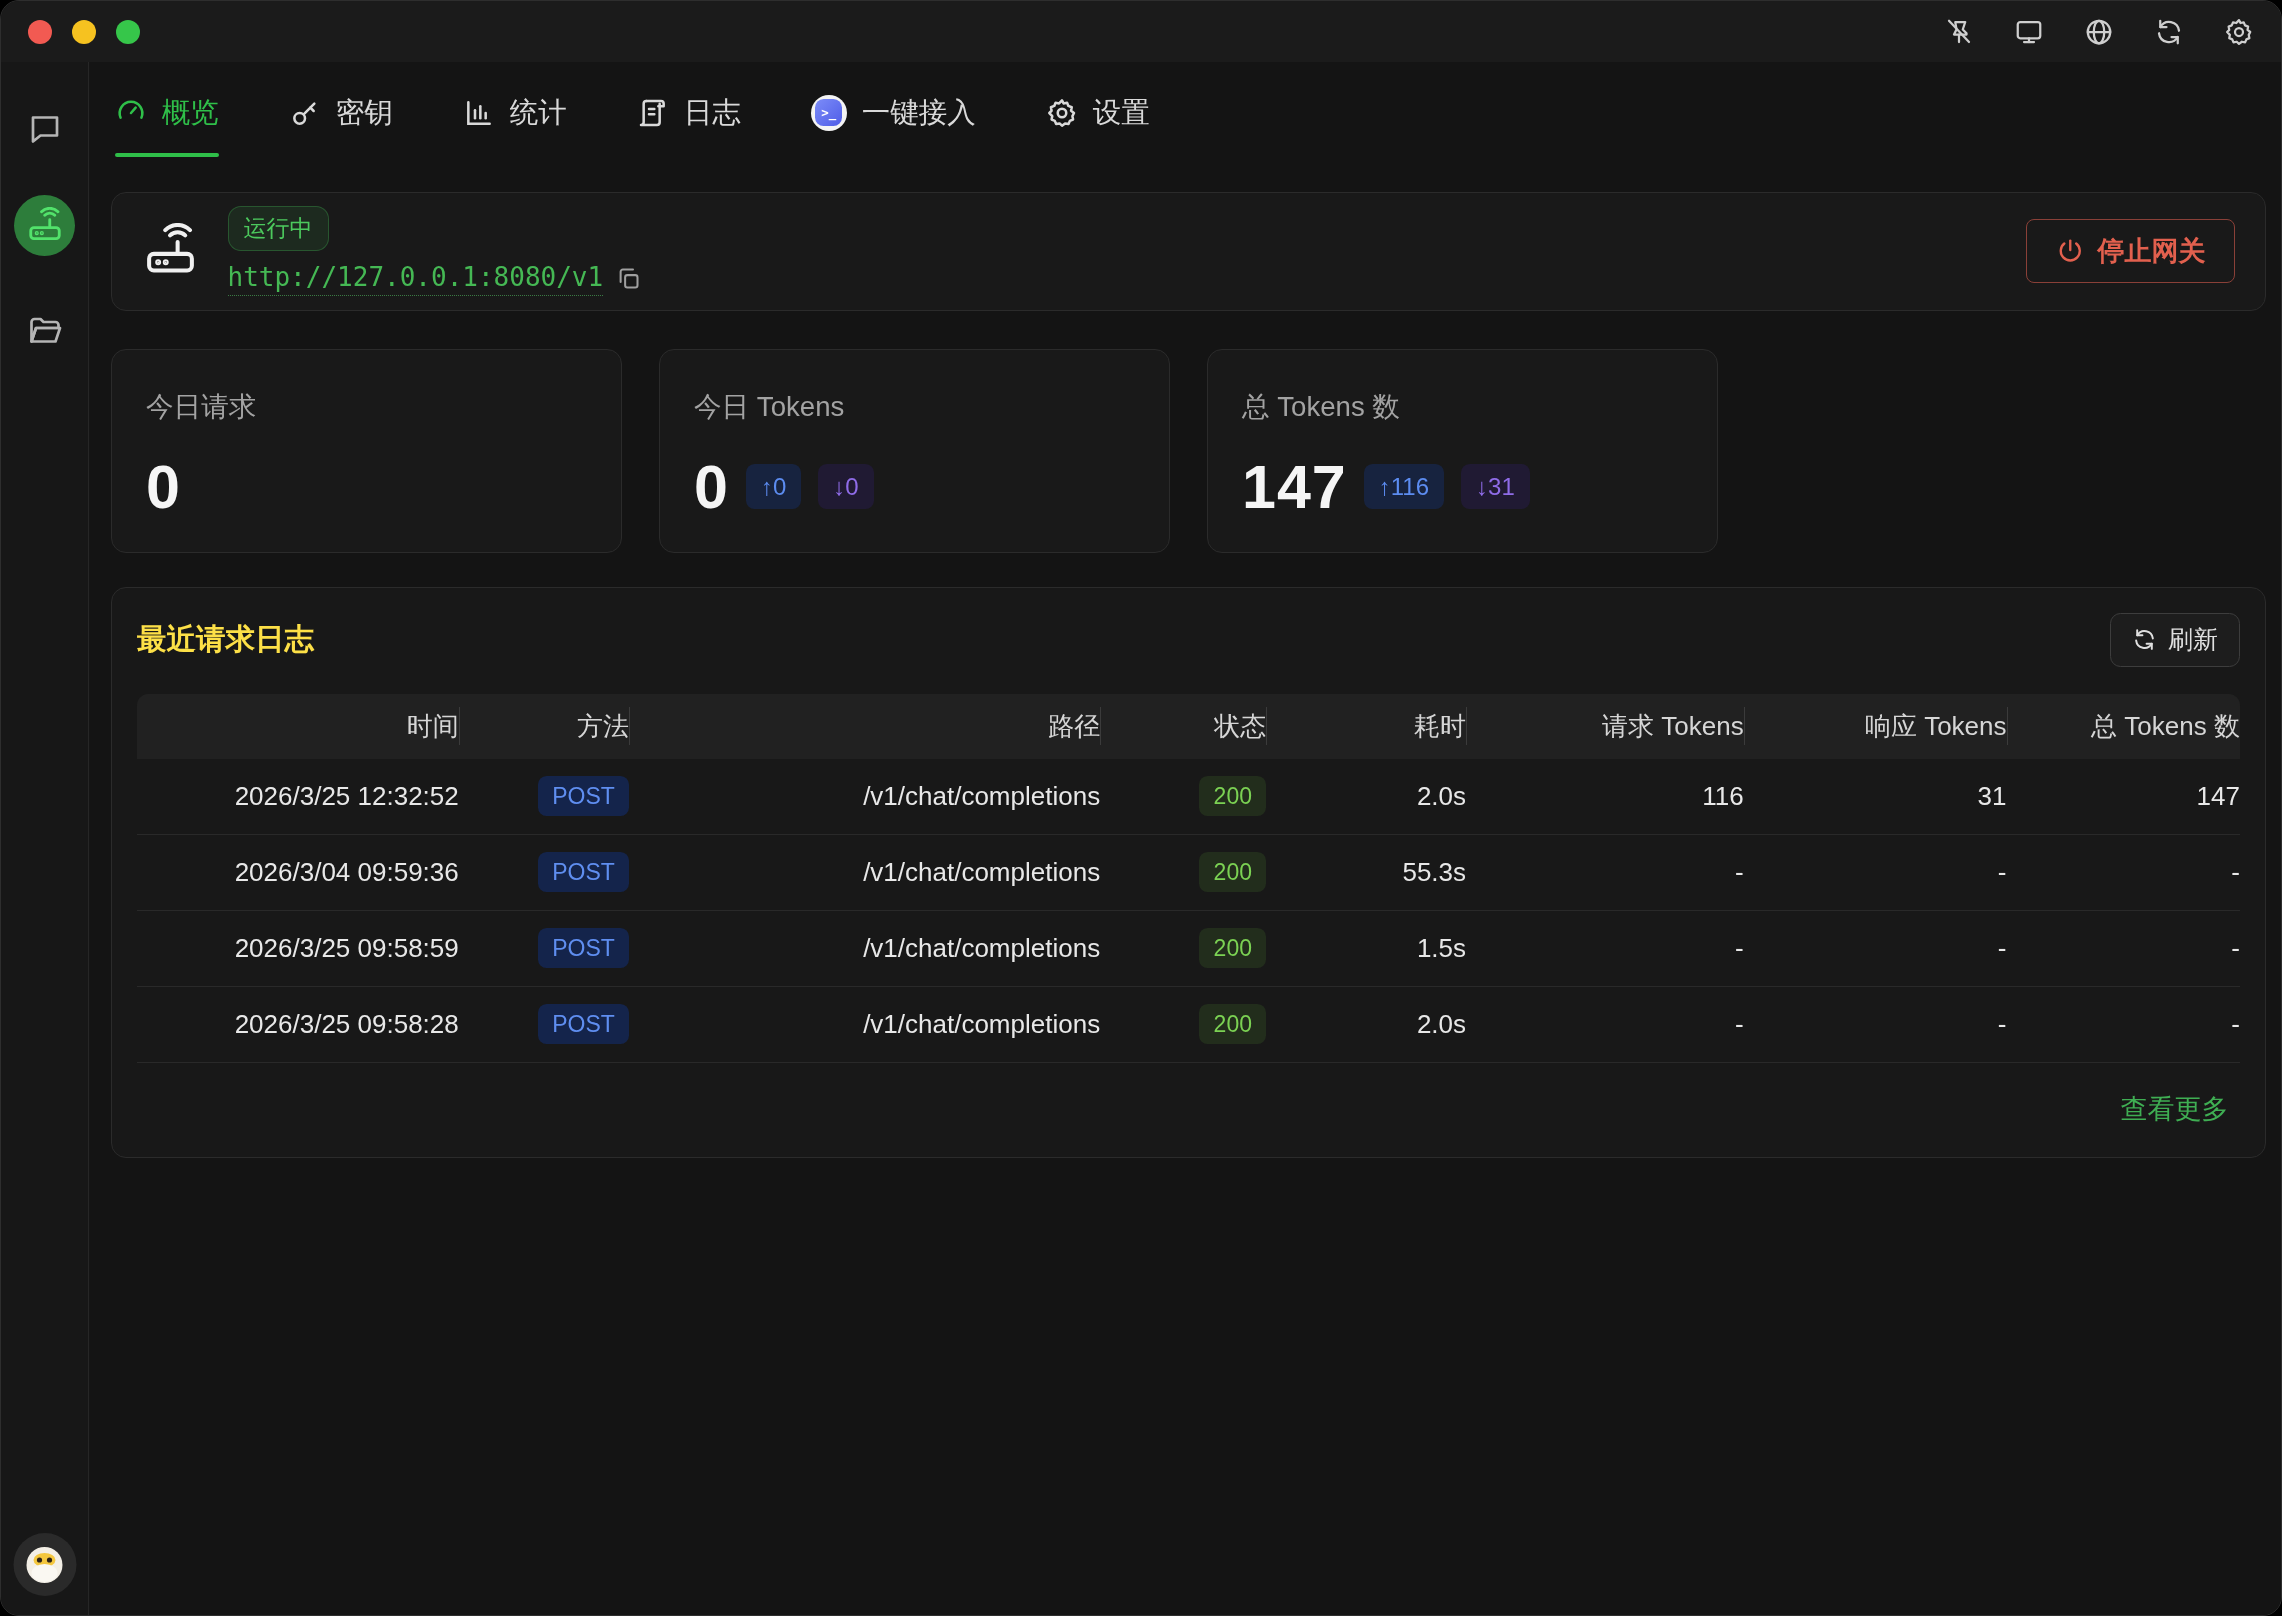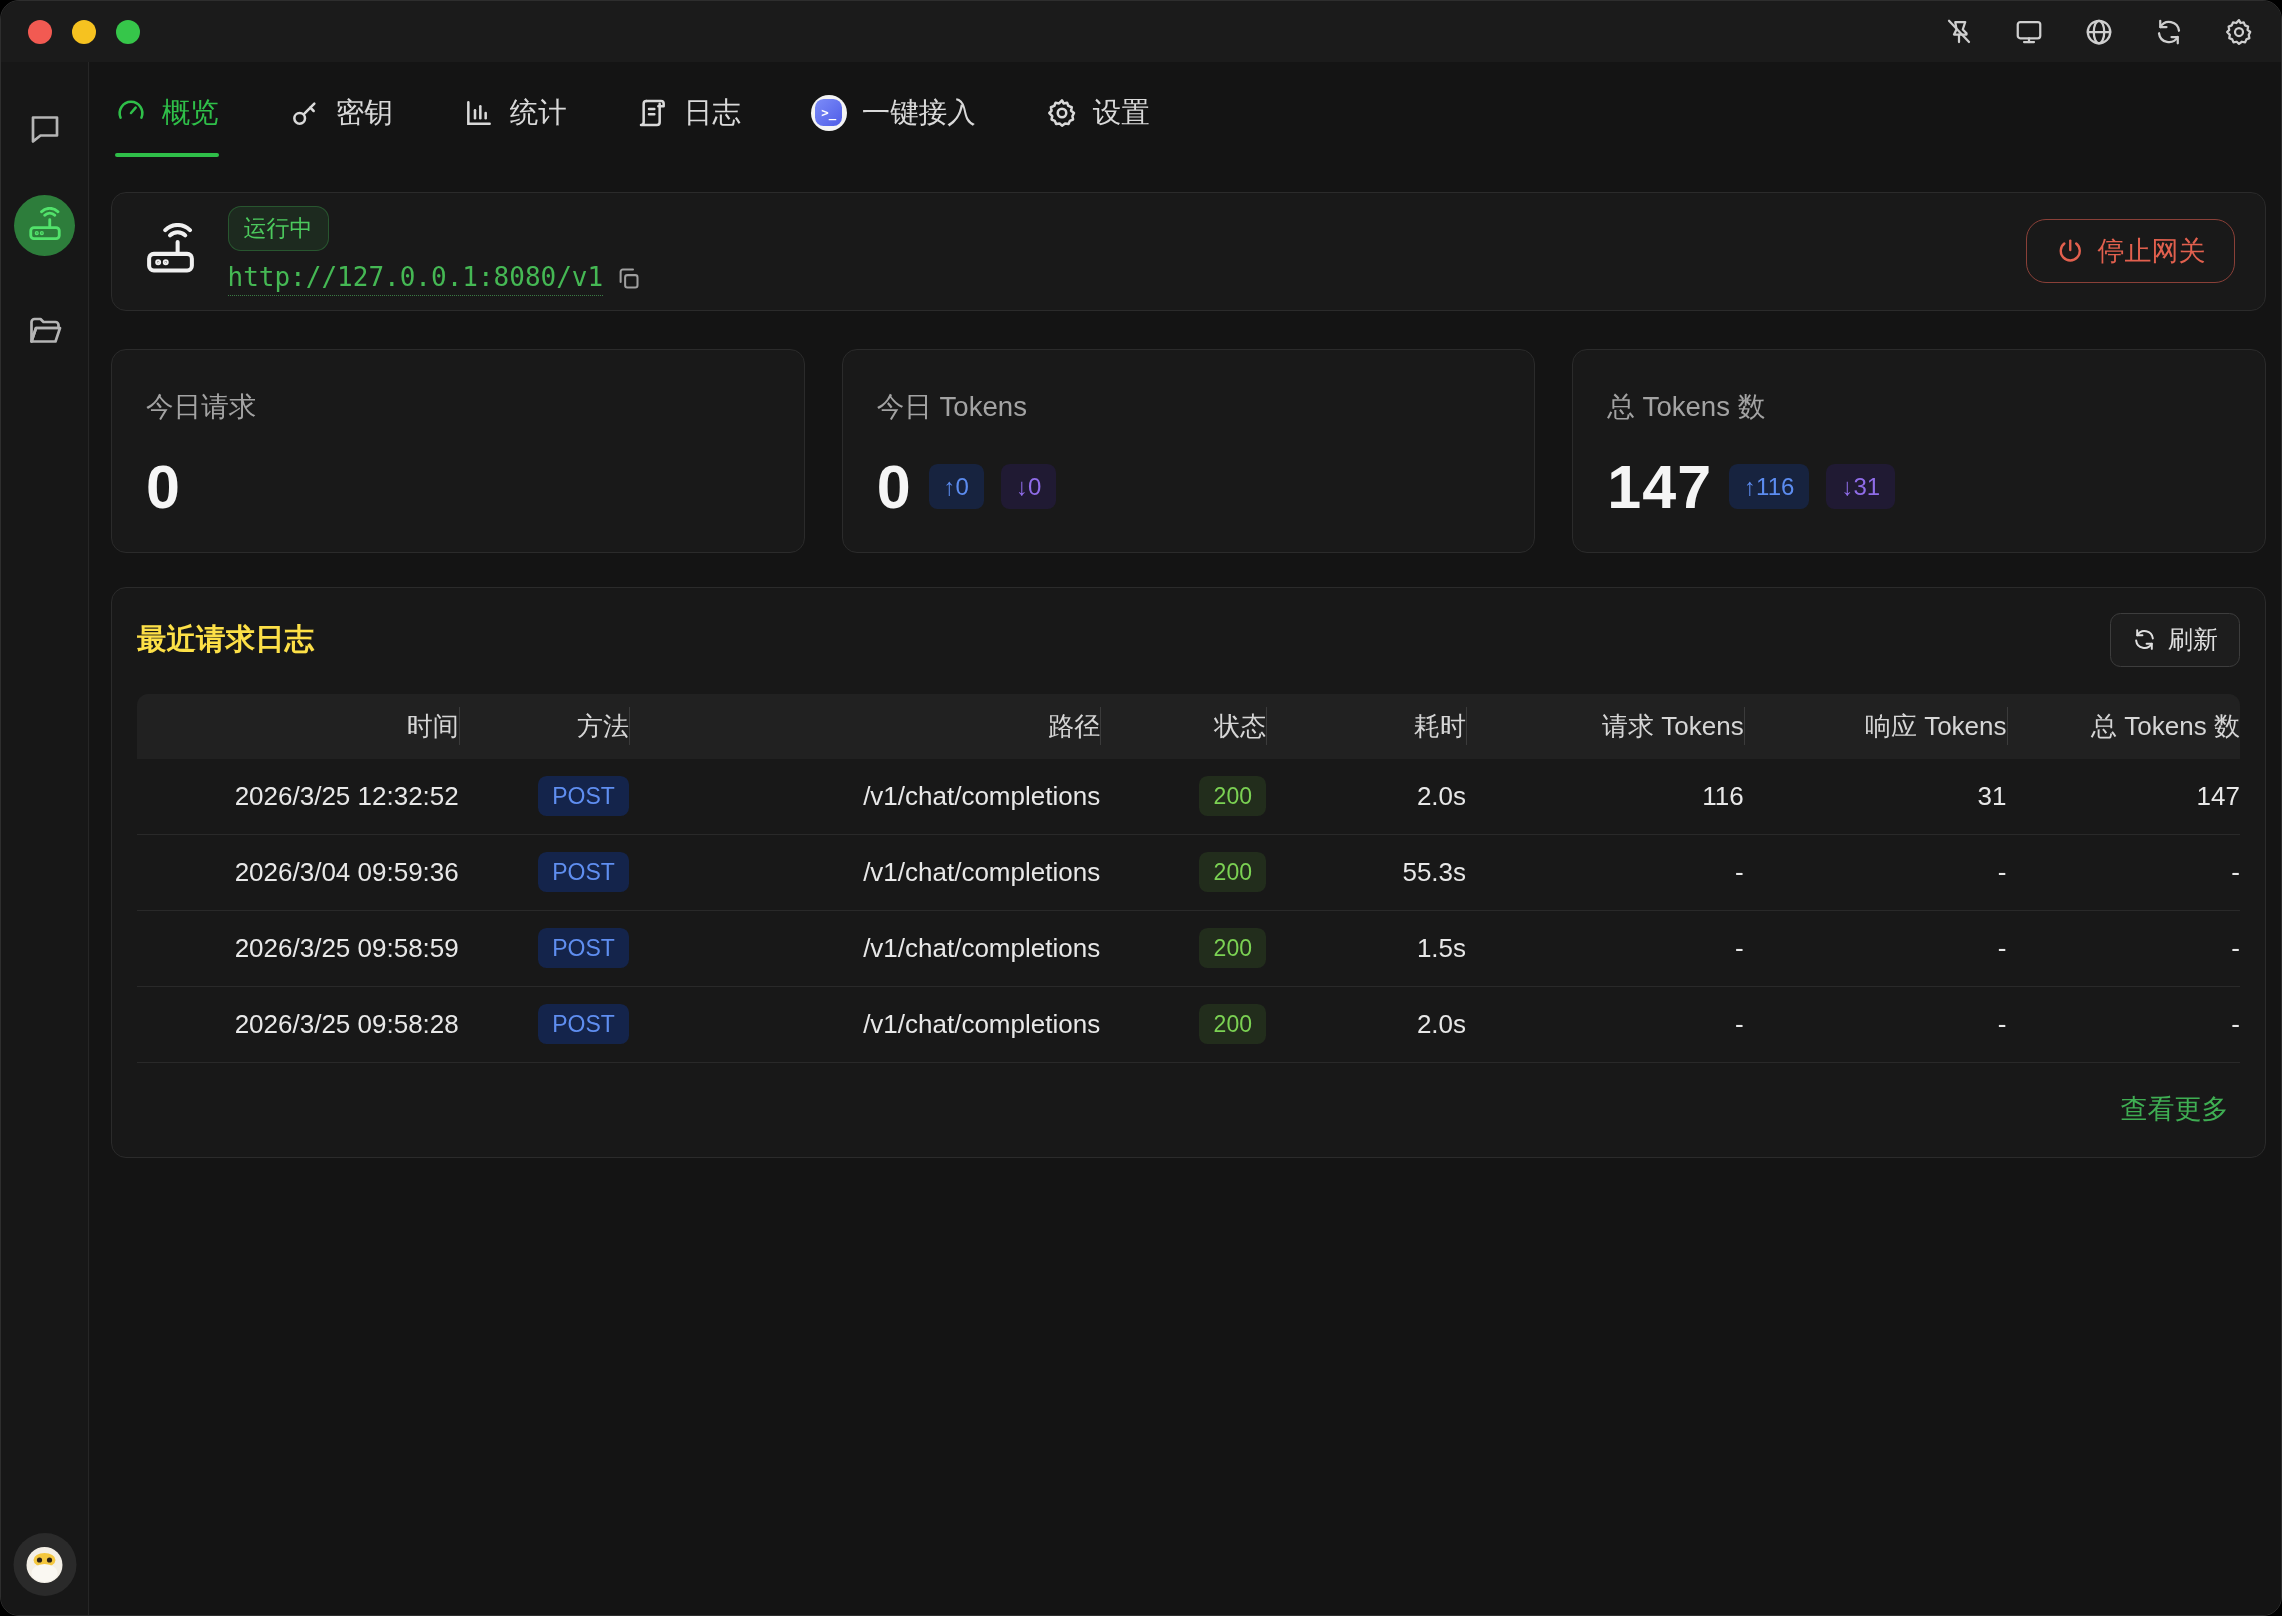--- a/index.html
+++ b/index.html
@@ -37,25 +37,25 @@
 
   
   .status-panel { margin-top:28.5px; height:119px; background:#191919; border:1px solid #2b2b2b; border-radius:15px; display:flex; align-items:center; padding:0 30px; }
   .router-big { width:57px; height:57px; color:#f0f0f0; margin-right:28.5px; }
   .router-big svg{ width:100%; height:100%; display:block; }
   .status-col { display:flex; flex-direction:column; gap:11.4px; }
   .run-badge { align-self:flex-start; font-size:23px; color:#4cc95d; background:rgba(70,200,90,0.10); border:1px solid rgba(70,200,90,0.28); border-radius:13px; padding:5.7px 15px; }
   .url-row { display:flex; align-items:center; gap:11.4px; }
   .gw-url { font-family:"DejaVu Sans Mono",monospace; font-size:26px; color:#45b854; border-bottom:1.9px dotted #3a7a44; padding-bottom:2.9px; cursor:pointer; }
   .copy-btn { color:#a0a0a0; } .copy-btn svg{ width:27px; height:27px; display:block; }
-  .stop-btn { margin-left:auto; display:flex; align-items:center; gap:13.3px; color:#e2604e; border:1.9px solid #8a4038; border-radius:20px; background:transparent; padding:13.3px 28.5px; font-size:27px; font-family:inherit; cursor:pointer; }
+  .stop-btn { margin-left:auto; display:flex; align-items:center; gap:13.3px; color:#e2604e; border:1.9px solid #8a4038; border-radius:8px; background:transparent; padding:13.3px 28.5px; font-size:27px; font-family:inherit; cursor:pointer;font-weight:bold; }
   .stop-btn svg{ width:28.5px; height:28.5px; display:block; }
 
   
-  .cards { margin-top:38px; display:grid; grid-template-columns:repeat(3,1fr); gap:37px; }
+  .cards { margin-top:38px; display:grid; grid-template-columns:repeat(4,1fr); gap:37px; }
   .card { height:204px; background:#191919; border:1px solid #2b2b2b; border-radius:15px; padding:38px 34px; }
   .card-label { font-size:27.6px; color:#a3a3a3; }
   .card-valrow { margin-top:27px; display:flex; align-items:center; gap:17px; }
   .card-value { font-size:61px; font-weight:bold; color:#f5f5f5; letter-spacing:1px; }
   .mini-badge { font-size:24px; padding:8.6px 15px; border-radius:8.6px; }
   .mb-up { color:#5c8cf0; background:#17233f; }
   .mb-down { color:#8f6ce8; background:#201a33; }
 
   
   .log-panel { margin-top:34px; background:#181818; border:1px solid #2b2b2b; border-radius:15px; padding:25px 25px 0 25px; }

